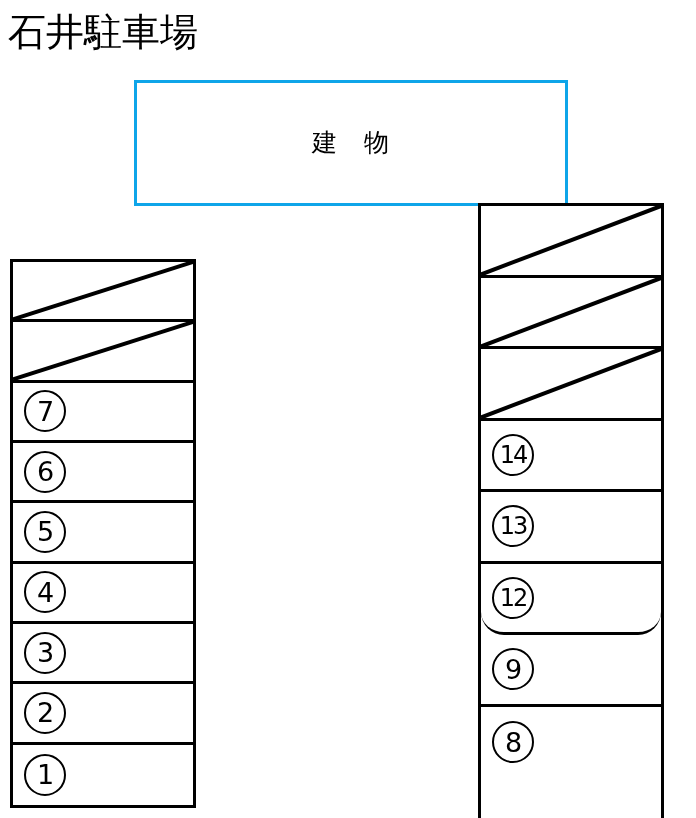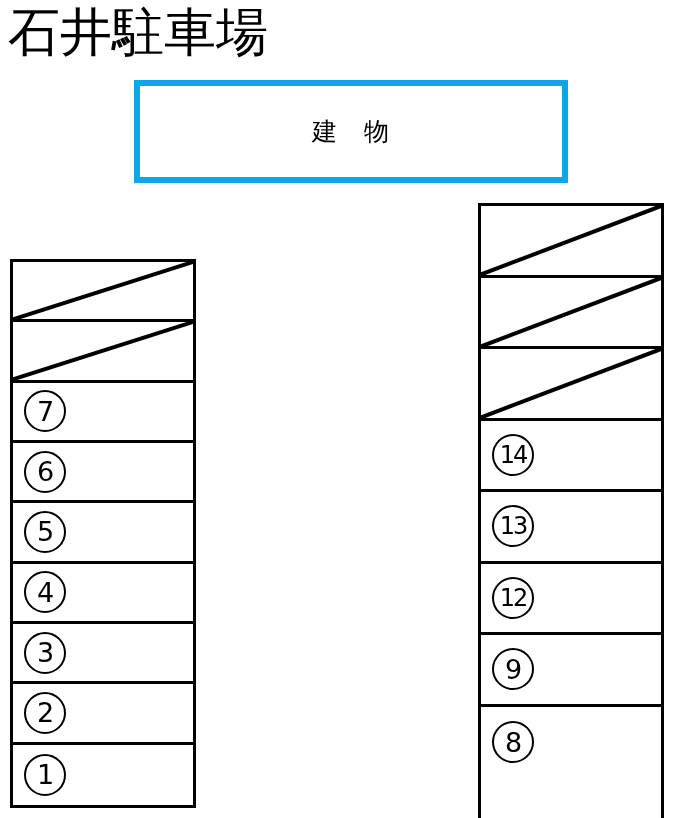--- a/index.html
+++ b/index.html
@@ -14,36 +14,36 @@
     font-family: "DejaVu Sans", "Liberation Sans", sans-serif;
     color: #000000;
     overflow: hidden;
   }
 
   
   #site-title {
     position: absolute;
     left: 8px;
     top: 6px;
-    font-size: 52px;
+    font-size: 38px;
     line-height: 52px;
     letter-spacing: 0px;
     font-weight: 400;
     white-space: nowrap;
     font-family: "DejaVu Sans", "Liberation Sans", sans-serif;
   }
 
   
   #building-box {
     position: absolute;
     left: 134px;
     top: 80px;
     width: 434px;
-    height: 103px;
-    border: 6px solid #0ea5e9;
+    height: 126px;
+    border: 3px solid #0ea5e9;
     box-sizing: border-box;
     display: flex;
     align-items: center;
     justify-content: center;
   }
   #building-label {
     font-size: 25px;
     line-height: 30px;
     letter-spacing: 1px;
     white-space: pre;
@@ -177,21 +177,21 @@
       <svg class="diagonal" viewBox="0 0 100 100" preserveAspectRatio="none">
         <line x1="0" y1="100" x2="100" y2="0"></line>
       </svg>
     </div>
     <div class="lot-cell" style="height: 10%;">
       <span class="stall-number two-digit">14</span>
     </div>
     <div class="lot-cell" style="height: 10%;">
       <span class="stall-number two-digit">13</span>
     </div>
-    <div class="lot-cell" style="height: 10%;">
+    <div class="lot-cell" style="height: 10%; border-radius: 23px;">
       <span class="stall-number two-digit">12</span>
     </div>
     <div class="lot-cell" style="height: 10%;">
       <span class="stall-number">9</span>
     </div>
     <div class="lot-cell" style="height: 10%;">
       <span class="stall-number">8</span>
     </div>
   </div>
 

